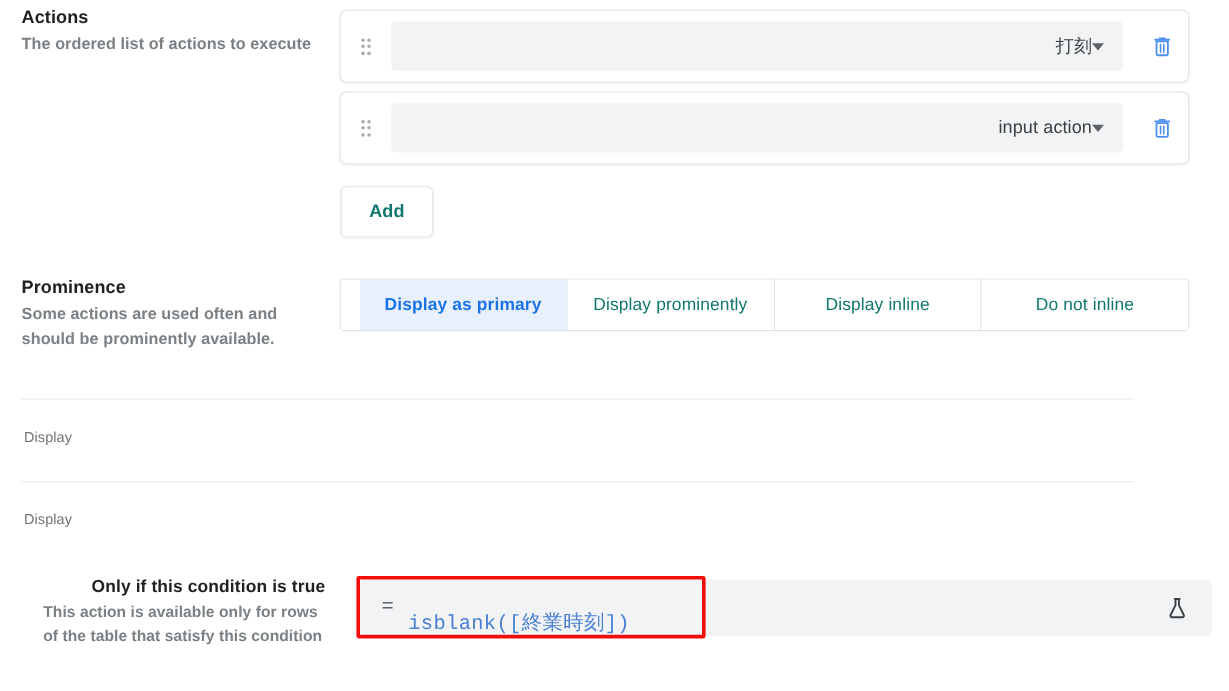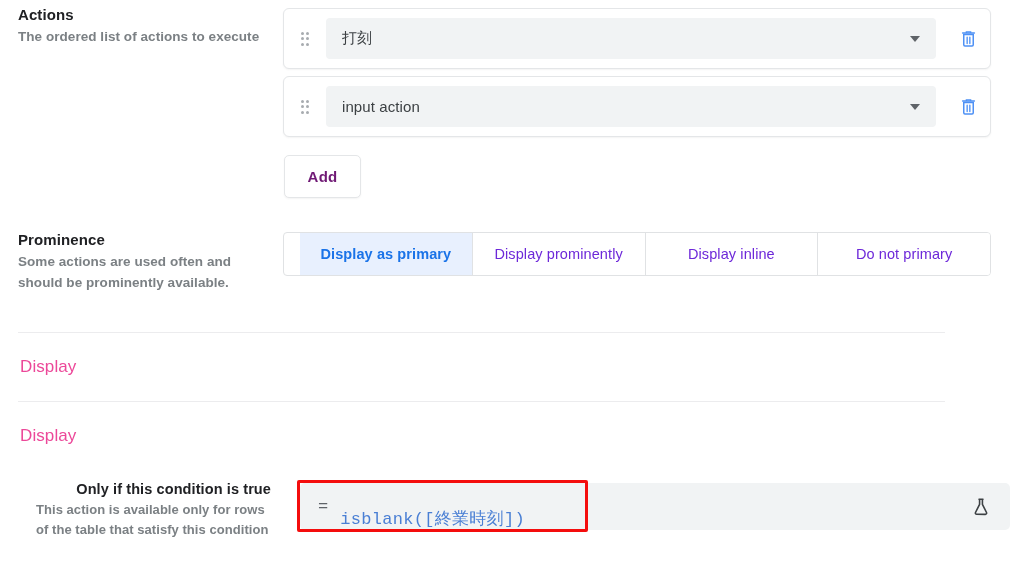--- a/index.html
+++ b/index.html
@@ -73,20 +73,21 @@
     padding: 0 12px 0 16px;
     cursor: pointer;
   }
   .action-select .txt {
     flex: 1 1 auto;
     font-size: 15px;
     color: #3c4043;
     letter-spacing: .1px;
     white-space: nowrap;
     overflow: hidden;
+    text-align: right;
   }
   .caret {
     width: 0; height: 0;
     border-left: 5.5px solid transparent;
     border-right: 5.5px solid transparent;
     border-top: 6px solid #5f6368;
     flex: none;
     margin-right: 4px;
   }
   .trash-btn {
@@ -105,21 +106,21 @@
     top: 155px;
     width: 77px;
     height: 43px;
     background: #fff;
     border: 1px solid #e4e6e8;
     border-radius: 5px;
     box-shadow: 0 1px 2px rgba(60,64,67,.06);
     display: flex;
     align-items: center;
     justify-content: center;
-    color: #701a75;
+    color: #0f766e;
     font-size: 15px;
     font-weight: bold;
     letter-spacing: .2px;
     cursor: pointer;
   }
 
   
   .prom-label { position:absolute; left:18px; top:231px; width:250px; }
 
   .segmented {
@@ -134,21 +135,21 @@
     border: 1px solid #e0e2e4;
     background: #fff;
     padding-left: 16px;
   }
   .seg {
     flex: 1 1 0;
     display: flex;
     align-items: center;
     justify-content: center;
     font-size: 14.5px;
-    color: #6d28d9;
+    color: #0f766e;
     letter-spacing: .1px;
     border-right: 1px solid #e0e2e4;
     cursor: pointer;
     background: #fff;
   }
   .seg:last-child { border-right: none; }
   .seg.selected {
     background: #e8f0fe;
     color: #1a73e8;
     font-weight: bold;
@@ -158,22 +159,22 @@
   .divider {
     position: absolute;
     left: 18px;
     right: 0;
     height: 1px;
     background: #ececee;
   }
   .section-head {
     position: absolute;
     left: 20px;
-    font-size: 17px;
-    color: #ec4899;
+    font-size: 12px;
+    color: #737373;
     letter-spacing: .1px;
   }
 
   
   .cond-label { position:absolute; left:36px; top:481px; width:235px; }
   .cond-label .label-title { font-size: 14.5px; text-align: right; }
   .cond-label .label-desc { font-size: 13px; line-height: 20px; }
 
   .formula-field {
     position: absolute;
@@ -289,21 +290,21 @@
 
   <div class="prom-label">
     <div class="label-title">Prominence</div>
     <div class="label-desc">Some actions are used often and should be prominently available.</div>
   </div>
 
   <div class="segmented">
     <div class="seg selected">Display as primary</div>
     <div class="seg">Display prominently</div>
     <div class="seg">Display inline</div>
-    <div class="seg">Do not primary</div>
+    <div class="seg">Do not inline</div>
   </div>
 
   <div class="divider" style="top:332px;"></div>
   <div class="section-head" style="top:357px;">Display</div>
 
   <div class="divider" style="top:401px;"></div>
   <div class="section-head" style="top:426px;">Display</div>
 
   <div class="cond-label">
     <div class="label-title">Only if this condition is true</div>

